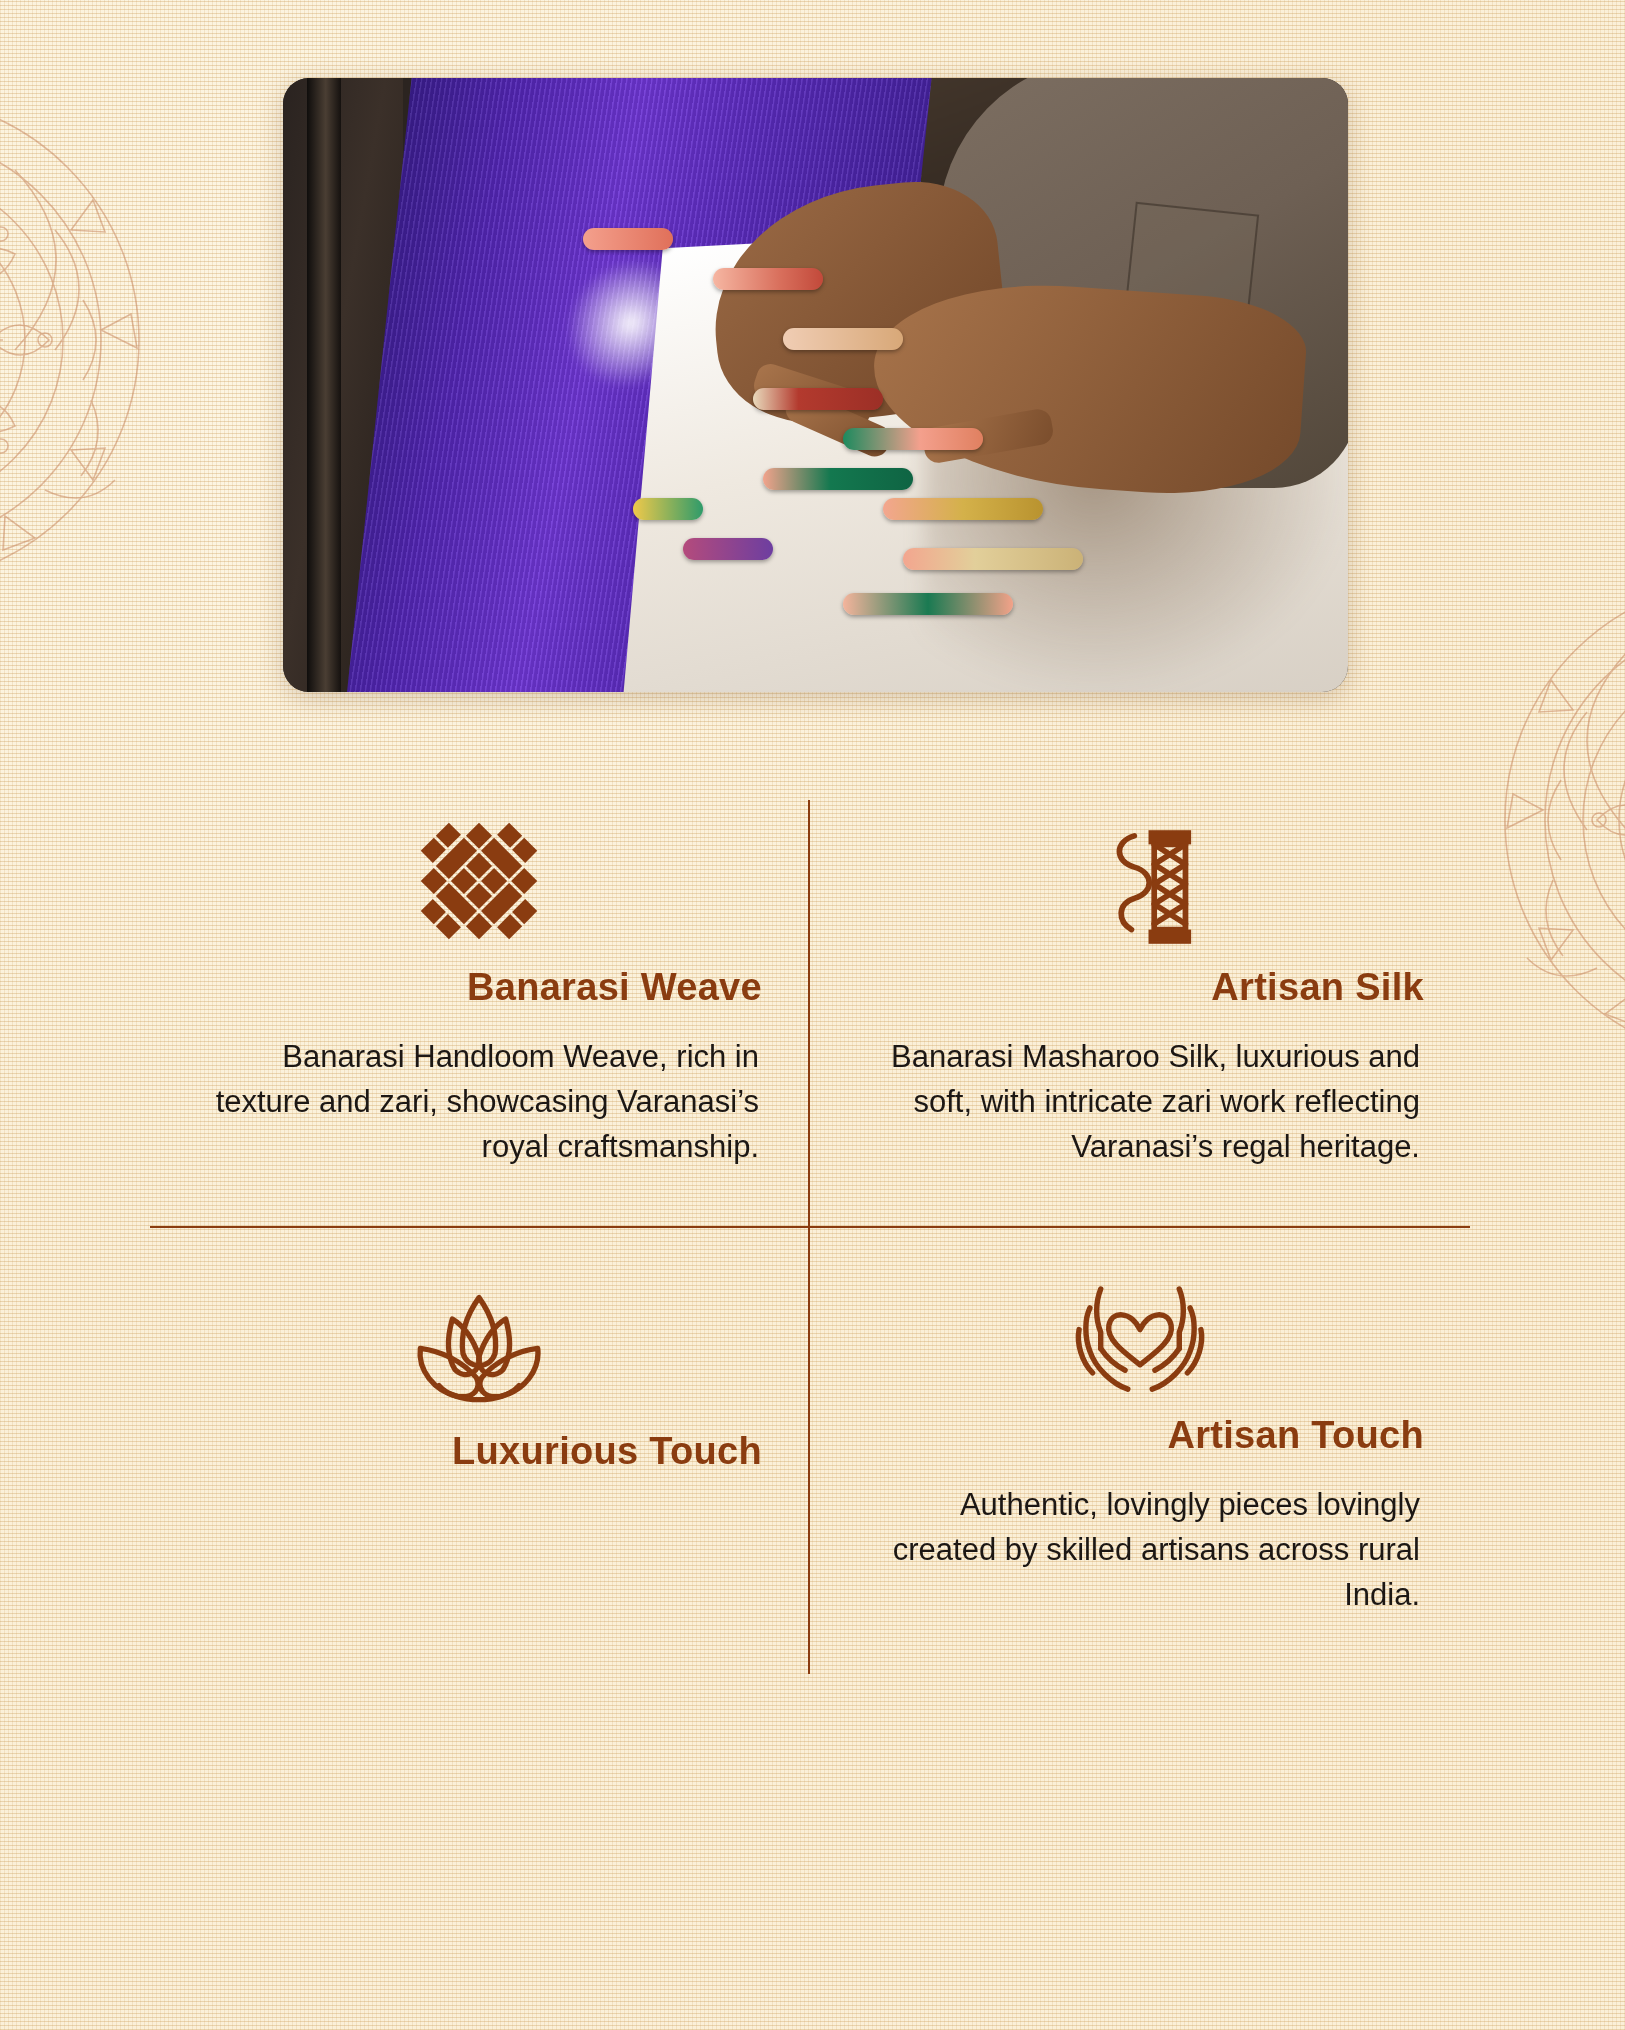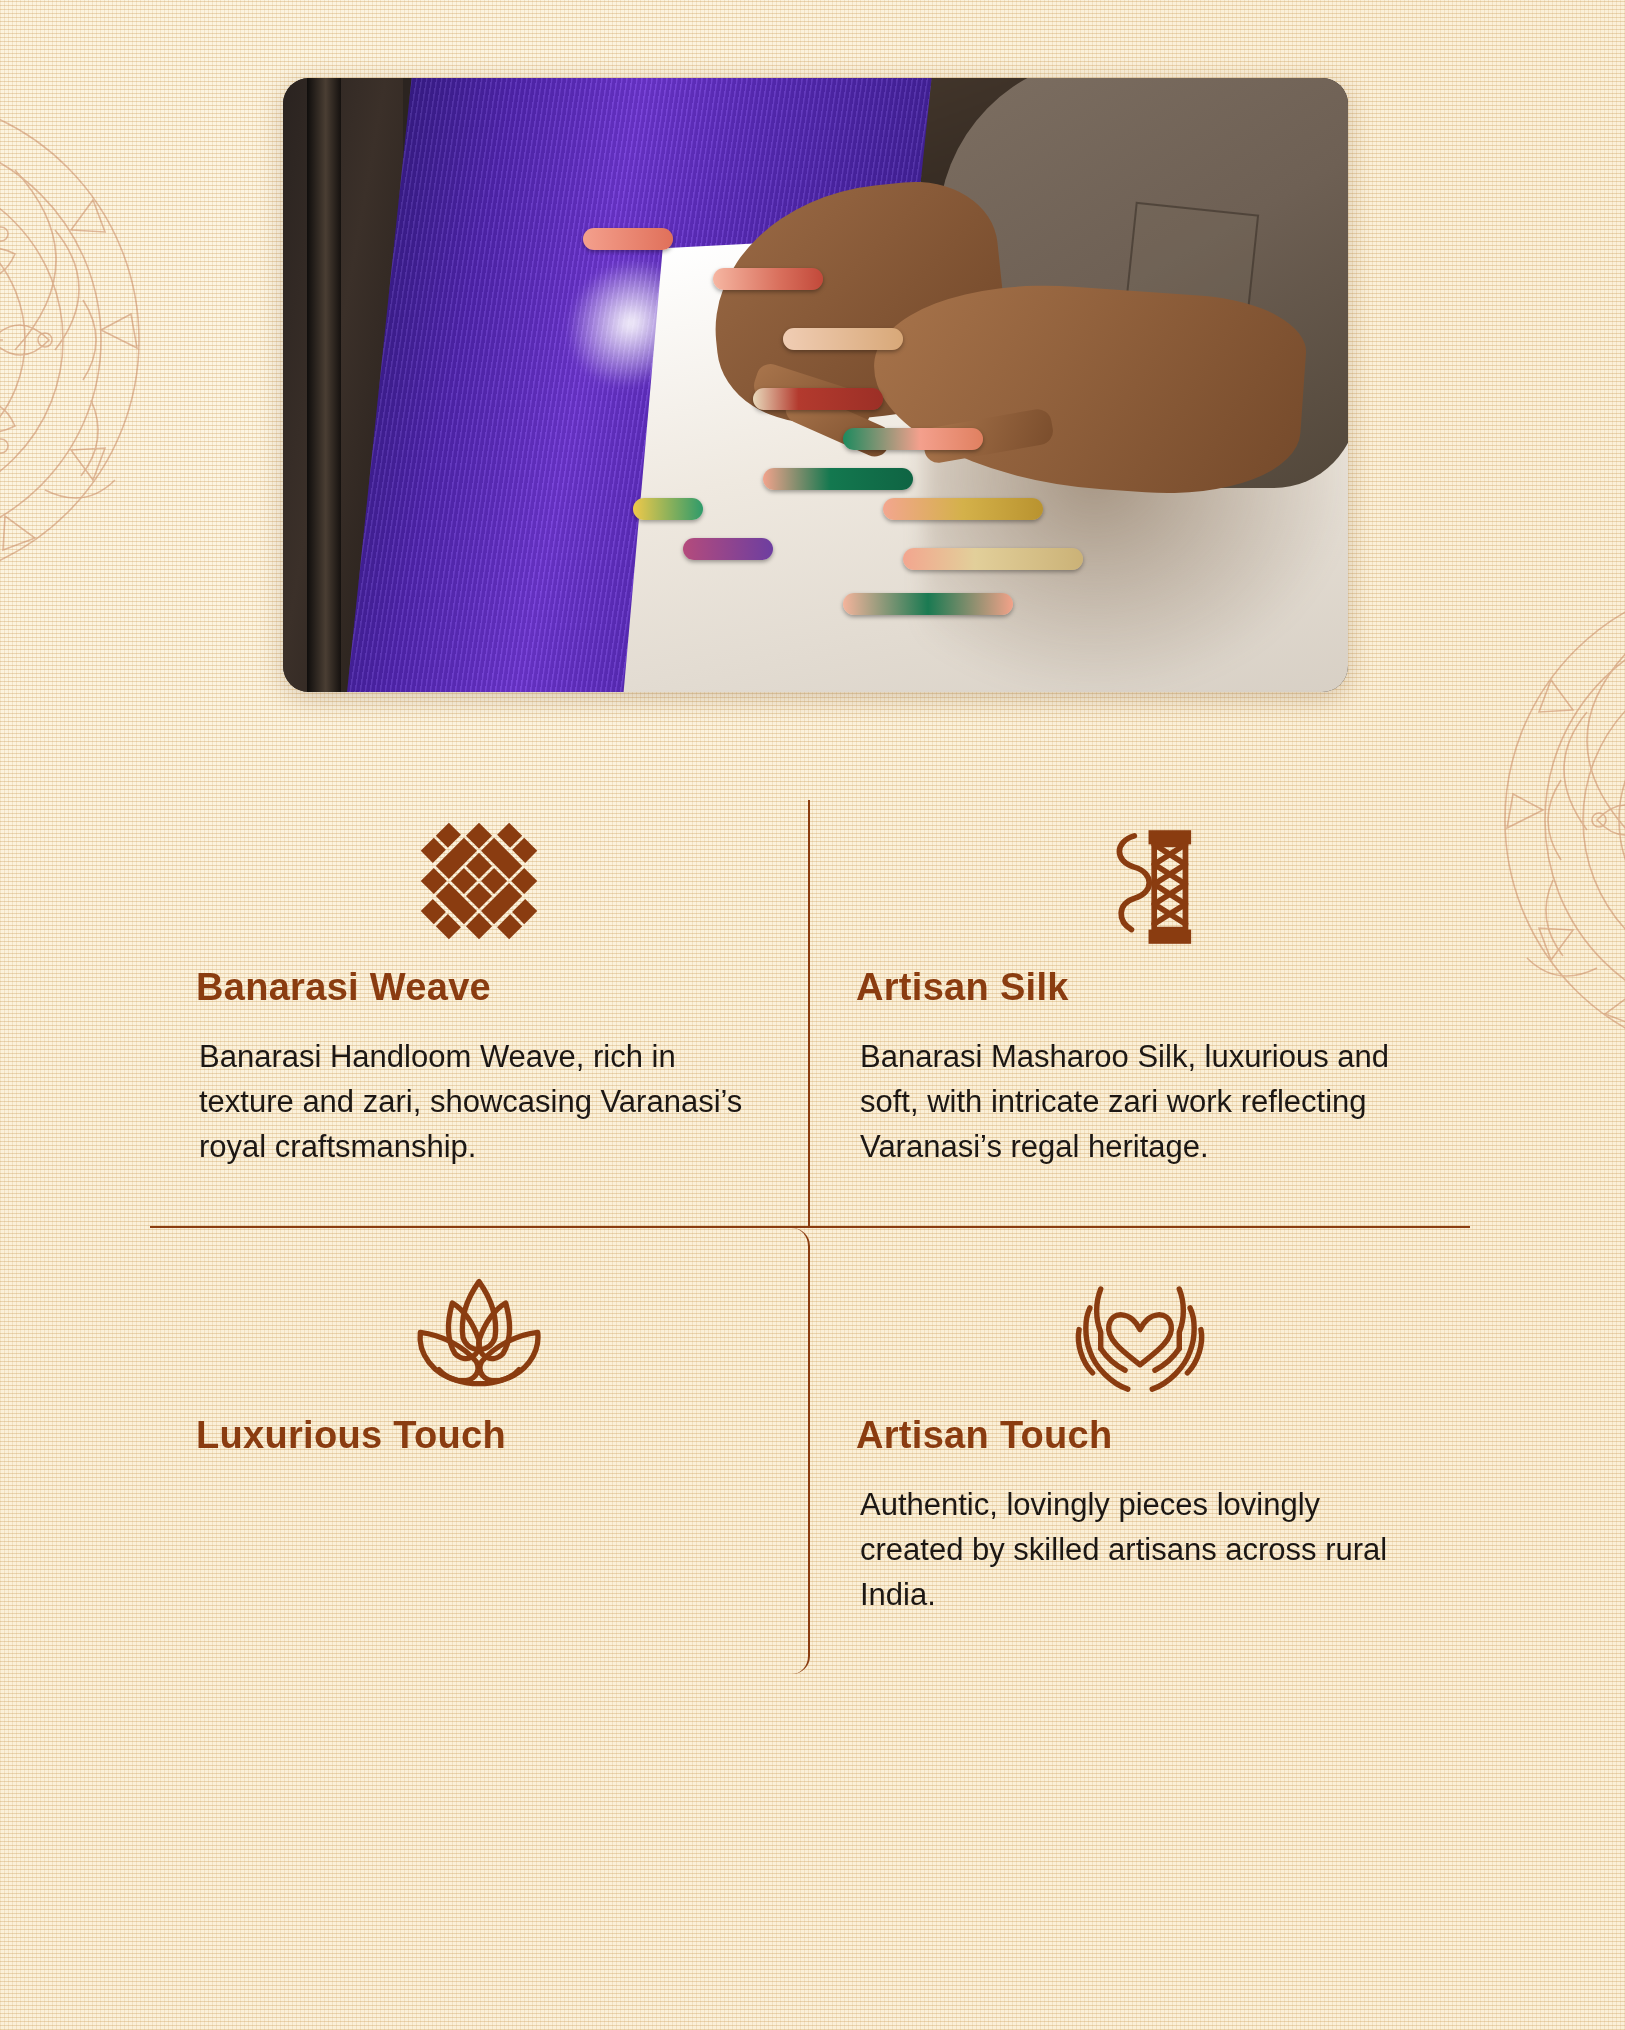--- a/index.html
+++ b/index.html
@@ -181,26 +181,26 @@
     left: 150px;
     top: 800px;
     width: 1320px;
     z-index: 3;
     display: grid;
     grid-template-columns: 1fr 1fr;
     grid-template-rows: auto auto;
   }
   .cell {
     padding: 22px 46px 40px;
-    text-align: left;
+    text-align: right;
     box-sizing: border-box;
   }
   .cell.r1c1 { border-right: 2px solid #8a3c10; border-bottom: 2px solid #8a3c10; }
   .cell.r1c2 { border-bottom: 2px solid #8a3c10; }
-  .cell.r2c1 { border-right: 2px solid #8a3c10; padding-top: 42px; border-radius: 18px; }
+  .cell.r2c1 { border-right: 2px solid #8a3c10; padding-top: 58px; }
   .cell.r2c2 { padding-top: 42px; }
 
   .icon-wrap {
     height: 130px;
     display: flex;
     align-items: center;
     justify-content: center;
   }
   .feat-title {
     font-size: 38px;

